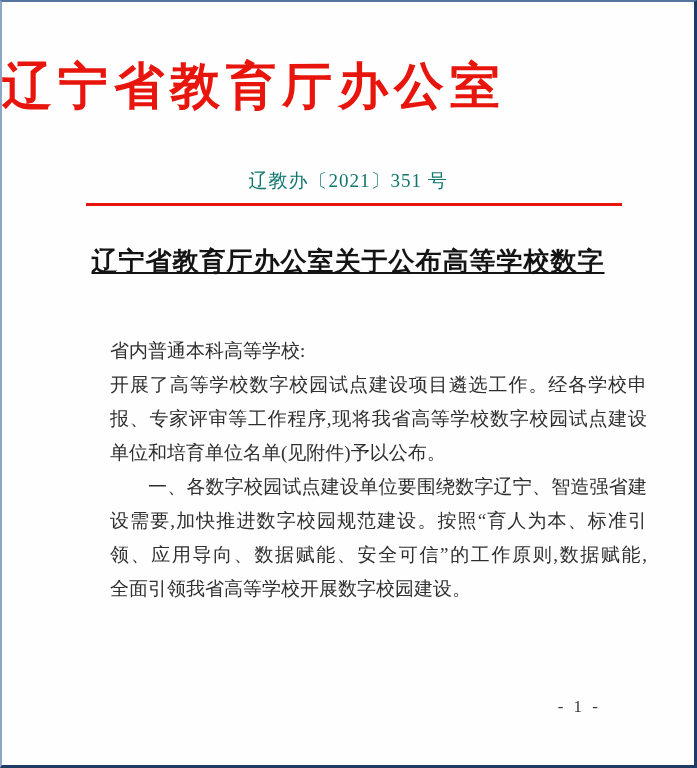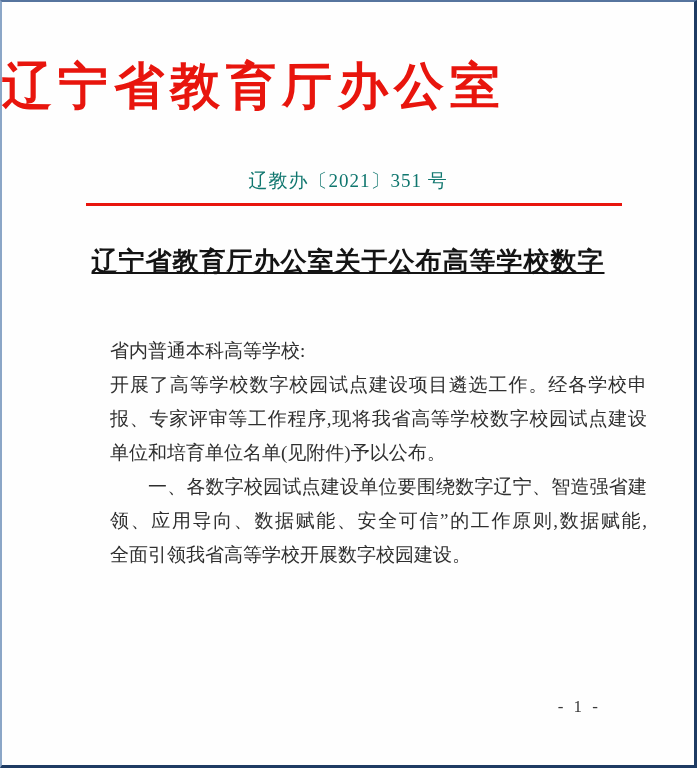--- a/index.html
+++ b/index.html
@@ -114,20 +114,21 @@
     <div class="doc-title">
       <div>辽宁省教育厅办公室关于公布高等学校数字</div>
     </div>
 
     <div class="body-text">
       <div class="ln">省内普通本科高等学校:</div>
       <div class="ln full">开展了高等学校数字校园试点建设项目遴选工作。经各学校申</div>
       <div class="ln full">报、专家评审等工作程序,现将我省高等学校数字校园试点建设</div>
       <div class="ln">单位和培育单位名单(见附件)予以公布。</div>
       <div class="ln indent full">一、各数字校园试点建设单位要围绕数字辽宁、智造强省建</div>
+      <div class="ln full">设需要,加快推进数字校园规范建设。按照“育人为本、标准引</div>
       <div class="ln full">领、应用导向、数据赋能、安全可信”的工作原则,数据赋能,</div>
       <div class="ln">全面引领我省高等学校开展数字校园建设。</div>
     </div>
 
     <div class="page-number">- 1 -</div>
 
   </div>
 </div>
 
 </body></html>

